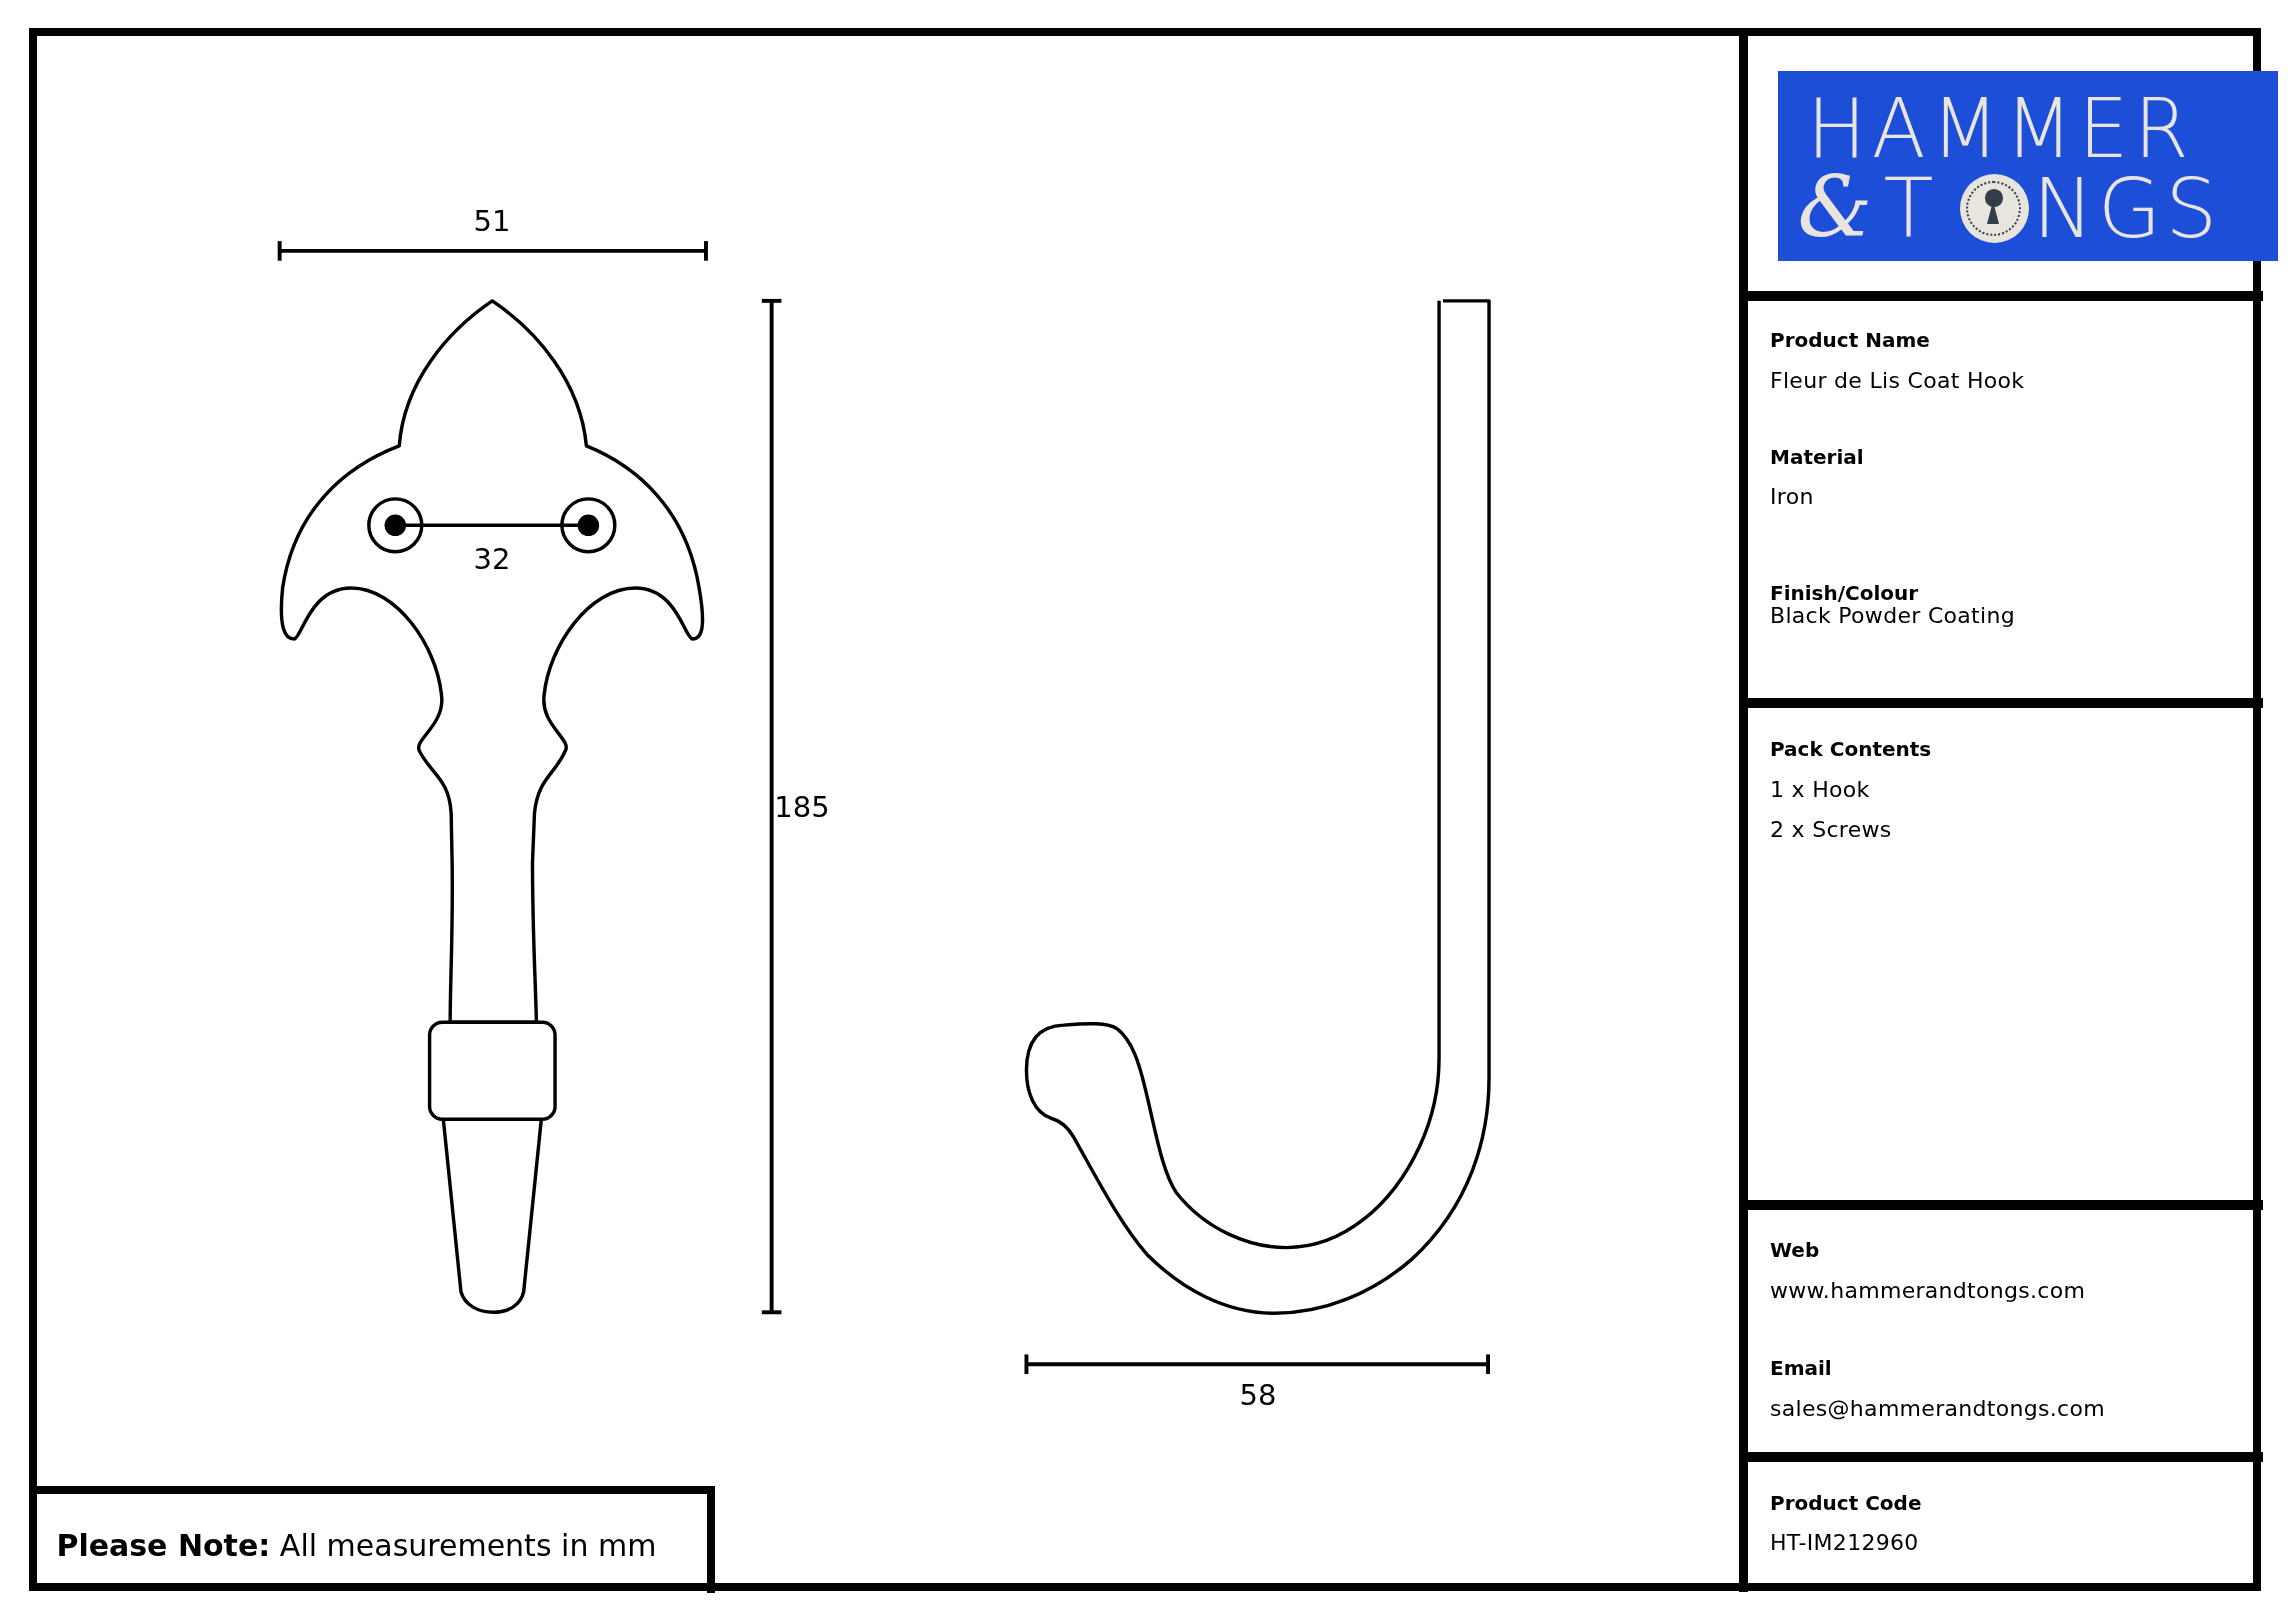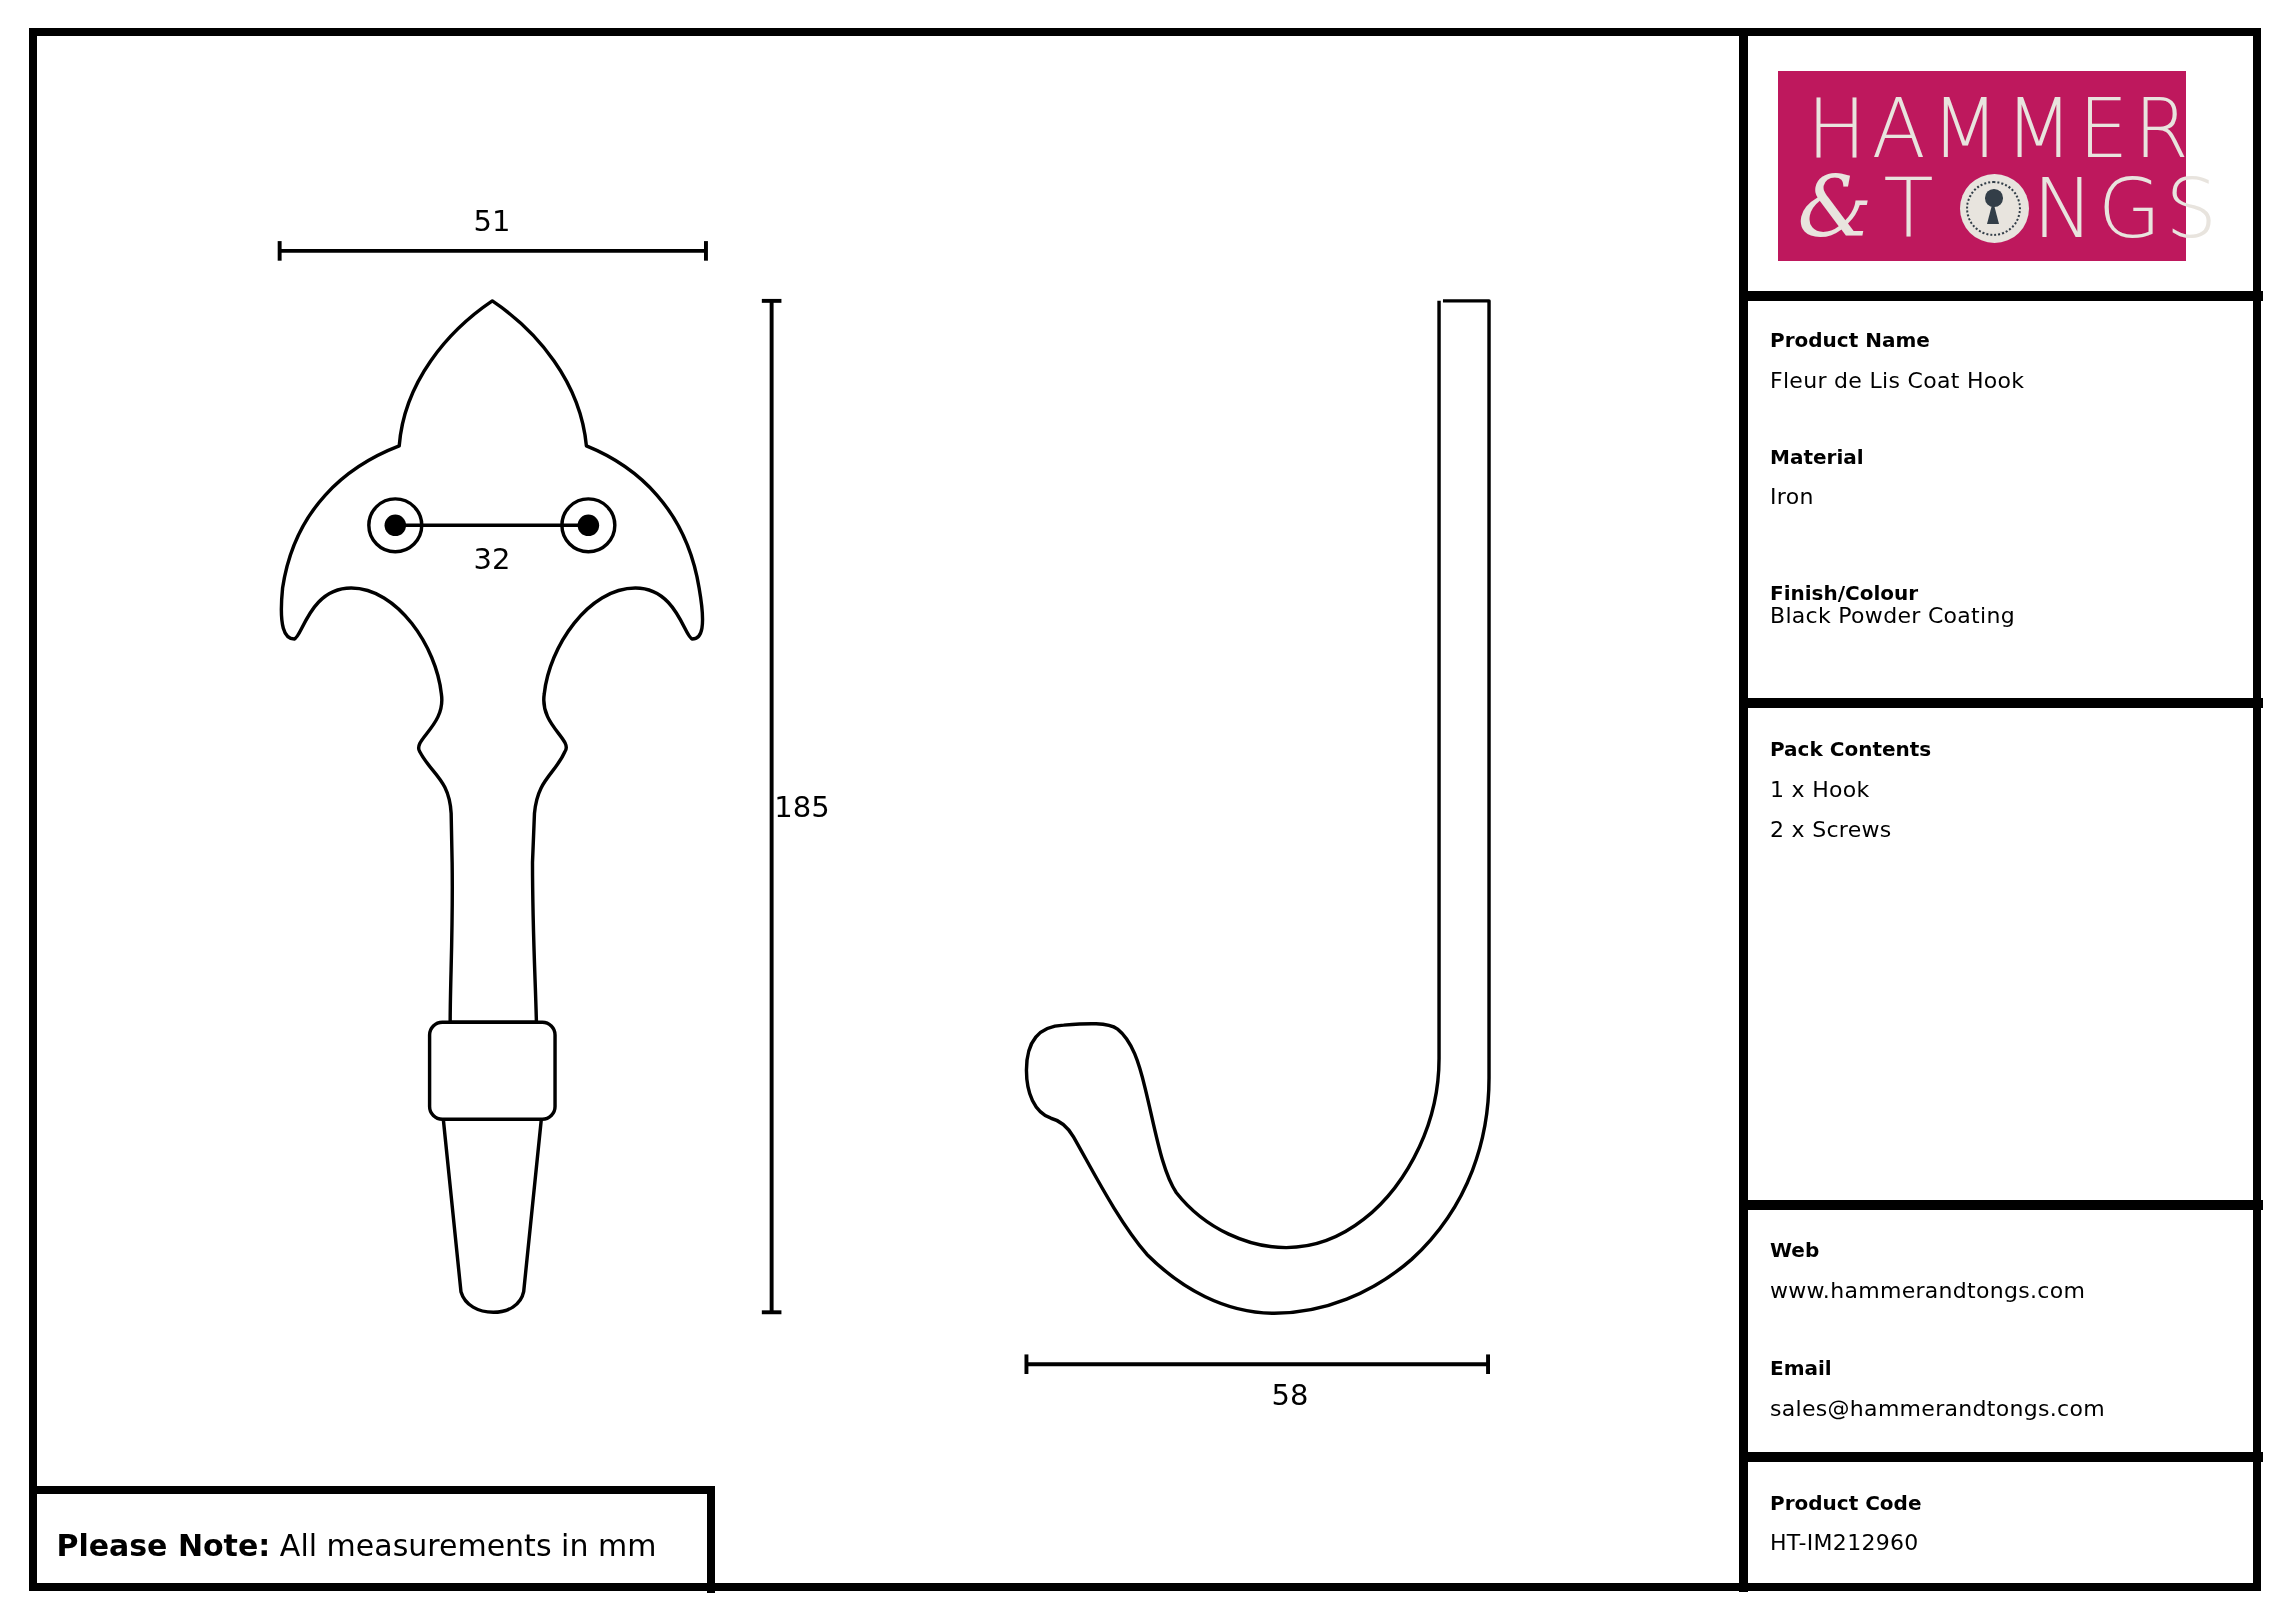--- a/index.html
+++ b/index.html
@@ -1,20 +1,20 @@
 <!DOCTYPE html>
 <html><head>
 <meta charset="utf-8">
 <style>
   html, body { margin:0; padding:0; background:#ffffff; }
   body { width:2293px; height:1621px; position:relative; overflow:hidden; font-family:"DejaVu Sans", sans-serif; color:#000; }
   .frame { position:absolute; left:29px; top:28px; width:2216px; height:1547px; border:8.8px solid #000; }
   .panel { position:absolute; left:1739px; top:28px; width:516px; height:1564px; border-left:9.8px solid #000; box-sizing:border-box; }
   .hdiv { position:absolute; left:1739px; width:524px; height:9.8px; background:#000; }
-  .logo { position:absolute; left:1778px; top:71px; width:408px; height:190px; background:#be185d; }
+  .logo { position:absolute; left:1778px; top:71px; width:500px; height:190px; background:#1d4ed8; }
   .logo-line1 { position:absolute; left:29px; top:13.7px; font-family:"DejaVu Sans", sans-serif; font-weight:200; font-size:82px; letter-spacing:5.9px; color:#e8e4de; line-height:88px; white-space:nowrap; transform:scaleX(0.96); transform-origin:left; }
   .logo-line2 { position:absolute; left:19.6px; top:94px; height:88px; color:#e8e4de; white-space:nowrap; }
   .amp { position:absolute; left:0px; top:-2px; font-family:"DejaVu Serif", serif; font-size:84px; font-style:italic; line-height:88px; color:#e8e4de; }
   .tongs-t { position:absolute; left:86px; top:0px; font-family:"DejaVu Sans", sans-serif; font-size:82px; font-weight:200; line-height:88px; color:#e8e4de; }
   .keyhole { position:absolute; left:162px; top:8.8px; width:69px; height:69px; border-radius:50%; background:#e8e4de; }
   .keyhole .ring { position:absolute; left:6.9px; top:6.9px; width:51px; height:51px; border-radius:50%; border:2px dotted #333e48; }
   .keyhole .hole { position:absolute; left:25.5px; top:15.7px; width:17.6px; height:17.6px; border-radius:50%; background:#333e48; }
   .keyhole .slot { position:absolute; left:27.4px; top:27.4px; width:0; height:0; border-left:6.9px solid transparent; border-right:6.9px solid transparent; border-bottom:23.5px solid #333e48; }
   .tongs-rest { position:absolute; left:235px; top:0px; font-family:"DejaVu Sans", sans-serif; font-size:82px; font-weight:200; letter-spacing:3.9px; line-height:88px; color:#e8e4de; }
 
@@ -99,21 +99,21 @@
   <g stroke="#000" stroke-width="4" fill="none">
     <line x1="1047" y1="1392" x2="1518" y2="1392"></line>
     <line x1="1047" y1="1382" x2="1047" y2="1402"></line>
     <line x1="1518" y1="1382" x2="1518" y2="1402"></line>
   </g>
 </svg>
 
 <div class="dimtext" style="left:492px; top:221px;">51</div>
 <div class="dimtext" style="left:492px; top:559px;">32</div>
 <div class="dimtext" style="left:802px; top:807px;">185</div>
-<div class="dimtext" style="left:1258px; top:1395px;margin-left:32px;">58</div>
+<div class="dimtext" style="left:1258px; top:1395px;">58</div>
 
 <div class="note">
   <div class="note-text">
     <b>Please Note:</b>
     <span>All measurements in mm</span>
   </div>
 </div>
 
 <div class="panel"></div>
 <div class="hdiv" style="top:291px;"></div>

